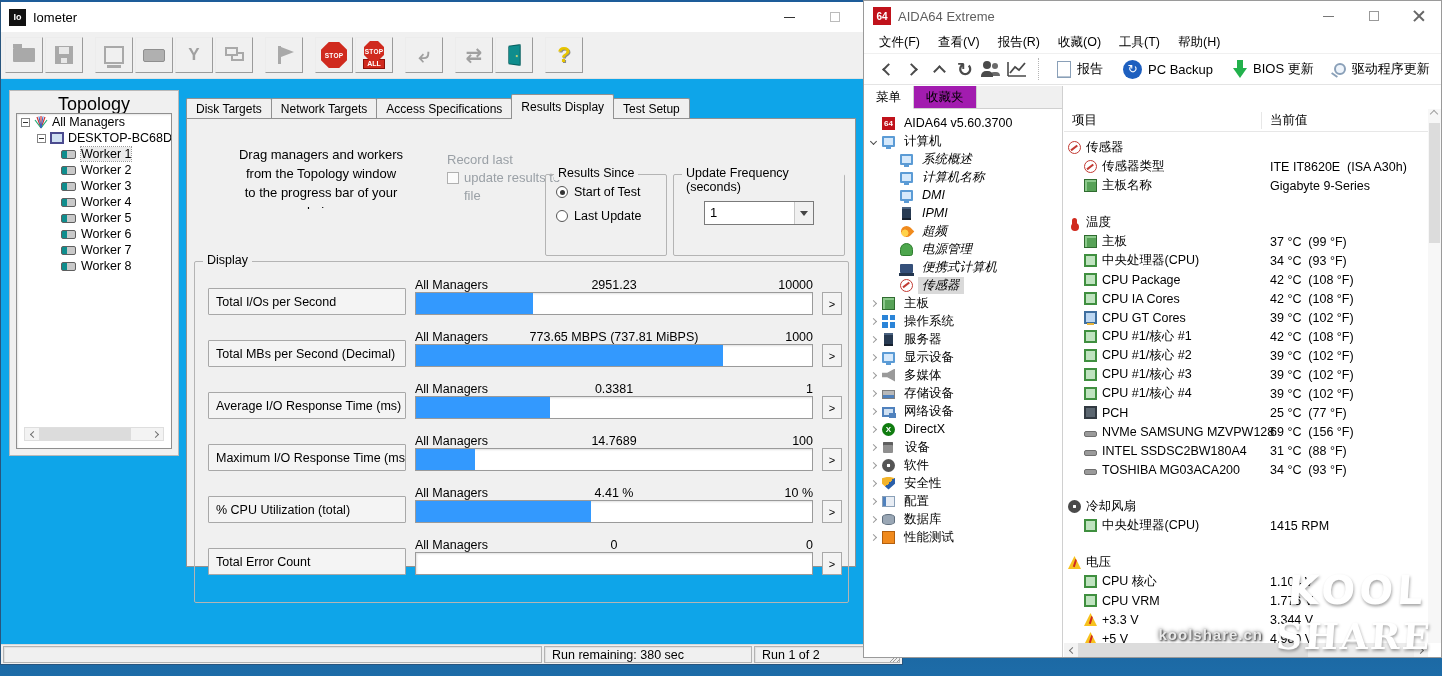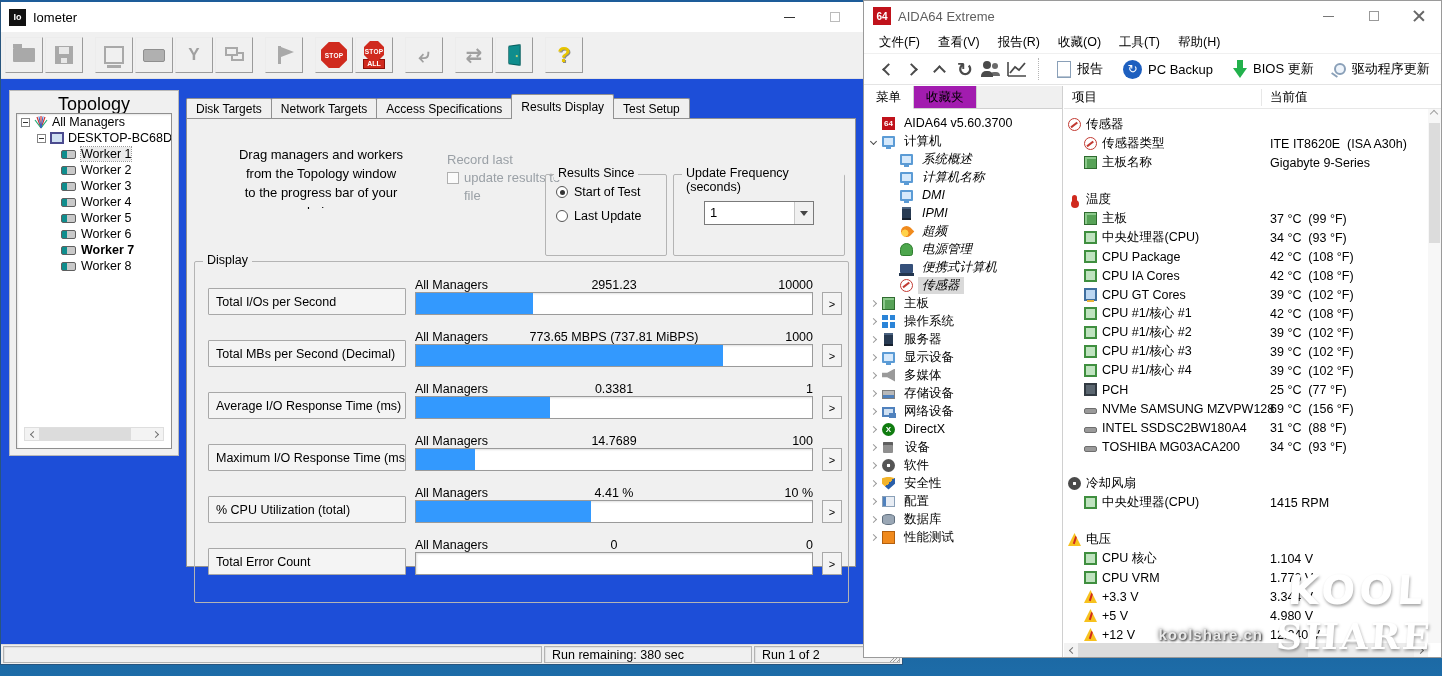--- a/index.html
+++ b/index.html
@@ -3,21 +3,21 @@
 <meta charset="utf-8">
 <style>
   * { margin:0; padding:0; box-sizing:border-box; }
   html,body { width:1442px; height:676px; overflow:hidden;
     font-family:"Liberation Sans","DejaVu Sans",sans-serif; font-size:13px; color:#000;
     background:linear-gradient(180deg,#0d2b4e 0%,#11406f 55%,#1d6ca8 100%); }
 
   .window { position:absolute; background:#f0f0f0; }
 
   
-  #io-win { left:0; top:0; width:903px; height:665px; border:1px solid #28557e; border-top:2px solid #1d5c99; background:#1d4ed8; }
+  #io-win { left:0; top:0; width:903px; height:665px; border:1px solid #28557e; border-top:2px solid #1d5c99; background:#0ea5e9; }
   .io-titlebar { height:30px; background:#fff; display:flex; align-items:center; }
   .io-logo { width:17px; height:17px; margin:0 7px 0 8px; background:#111; color:#fff; font-size:9px; font-weight:bold; display:flex; align-items:center; justify-content:center; }
   .io-title { font-size:13px; }
   .win-btns { margin-left:auto; display:flex; height:100%; }
   .win-btn { width:45px; height:100%; display:flex; align-items:center; justify-content:center; }
   .glyph-min { width:11px; border-top:1px solid #333; }
   .glyph-max { width:10px; height:10px; border:1px solid #bbb; }
   .glyph-close { position:relative; width:12px; height:12px; }
   .glyph-close::before,.glyph-close::after { content:""; position:absolute; left:5px; top:-1px; width:1.5px; height:14px; background:#333; }
   .glyph-close::before { transform:rotate(45deg);} .glyph-close::after { transform:rotate(-45deg);}
@@ -182,21 +182,21 @@
   .is-chip { background:#bfe3bf; border:2px solid #3f8f3f; }
   .is-gpu { background:#bcd7f2; border:2px solid #3f6f9f; }
   .is-gpu::after { content:""; position:absolute; left:1px; bottom:-3px; width:7px; height:2px; background:#e7b33a; }
   .is-pch { background:#5b6670; border:2px solid #323a42; }
   .is-drive { height:6px; margin-top:4px; background:#9a9a9a; border-radius:2px; border:1px solid #6e6e6e; }
   .is-fan { border-radius:50%; background:radial-gradient(circle,#fff 0 15%, #4a4a4a 20% 100%); }
   .is-volt { background:#f7c21e; clip-path:polygon(50% 0,100% 100%,0 100%); }
   .is-volt::after { content:""; position:absolute; left:6px; top:3px; width:1.5px; height:8px; background:#d02a1e; transform:rotate(18deg); }
 
   #aida-right { position:absolute; left:200px; top:85px; right:0; bottom:0; background:#fff; overflow:hidden; }
-  .col-head { display:flex; height:23px; align-items:center; font-size:12.5px; border-bottom:1px solid #e7e7e7; }
+  .col-head { display:flex; height:23px; align-items:center; font-size:12.5px; border-bottom:1px solid #e7e7e7;margin-top:23px; }
   .col-item { padding-left:8px; width:198px; border-right:1px solid #e7e7e7; }
   #aida-rows { position:relative; padding-top:6px; font-size:12.5px; }
   .s-row { display:flex; align-items:center; height:19px; white-space:nowrap; }
   .s-spacer { height:18px; }
   .s-ind-group { padding-left:4px; }
   .s-ind-item { padding-left:20px; }
   .s-label { }
   .s-val { position:absolute; left:206px; white-space:pre; }
   .s-rowwrap { position:relative; }
 
@@ -317,21 +317,21 @@
             <span class="t-label">Worker 4</span>
           </div>
           <div class="t-row" style="padding-left: 44px;">
             <span class="worker-ic"></span>
             <span class="t-label">Worker 5</span>
           </div>
           <div class="t-row" style="padding-left: 44px;">
             <span class="worker-ic"></span>
             <span class="t-label">Worker 6</span>
           </div>
-          <div class="t-row" style="padding-left: 44px; font-weight: bold;">
+          <div class="t-row" style="padding-left: 44px;">
             <span class="worker-ic"></span>
             <span class="t-label">Worker 7</span>
           </div>
           <div class="t-row" style="padding-left: 44px;">
             <span class="worker-ic"></span>
             <span class="t-label">Worker 8</span>
           </div>
         </div>
       <div class="topo-scroll">
         <span class="sb-arrow">

